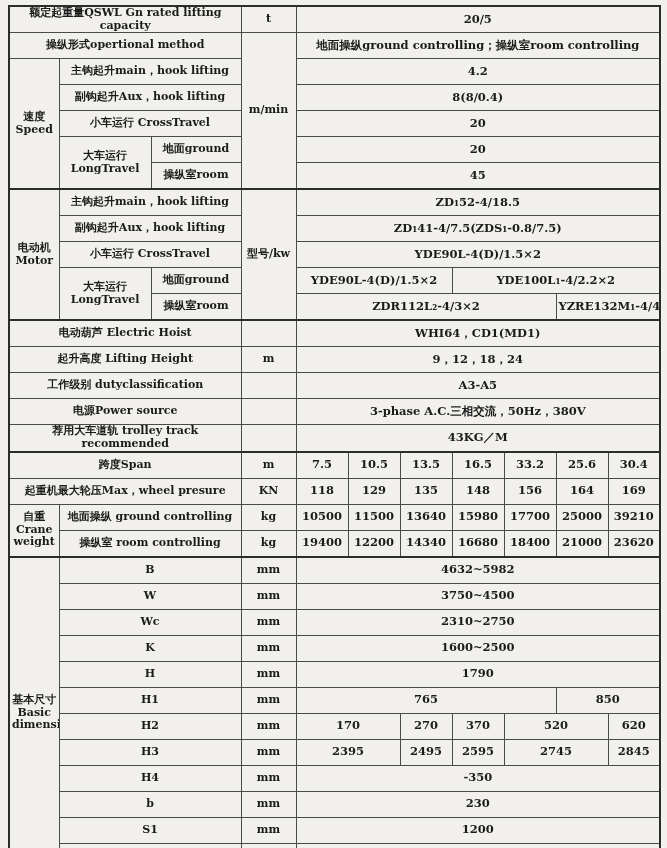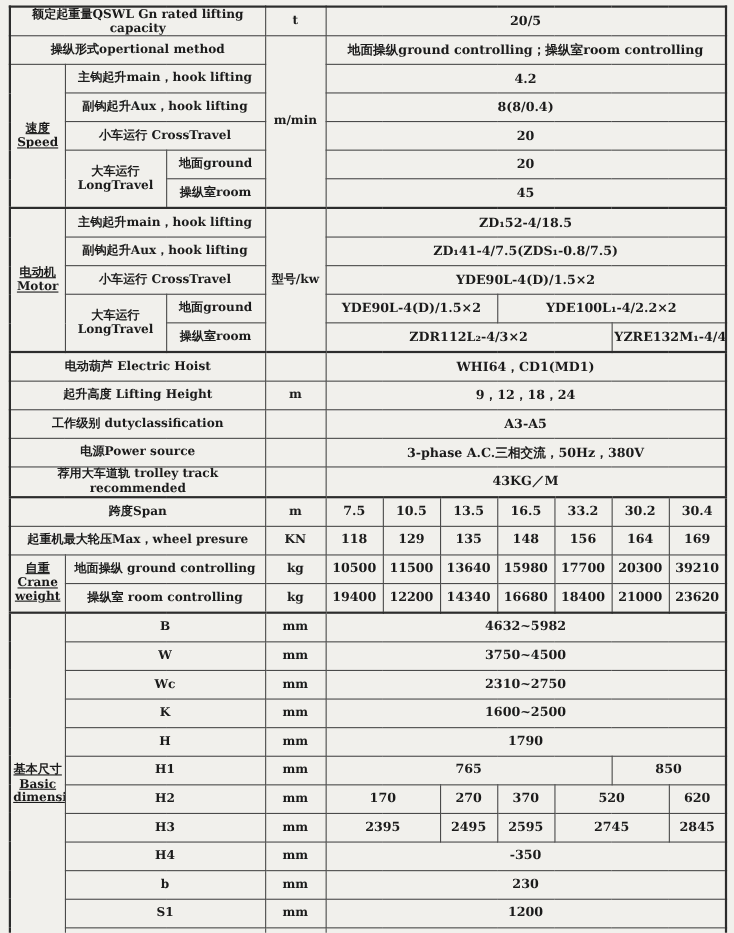--- a/index.html
+++ b/index.html
@@ -30,21 +30,21 @@
     text-align:center;
     vertical-align:middle;
     padding:0 2px;
     font-size:11px;
     line-height:1.15;
     white-space:pre-line;
     overflow:hidden;
     height:25px;
   }
   tr.sect td{border-top:2px solid var(--line-heavy);}
-  td.group{font-size:11px;text-decoration:underline;}
+  td.group{font-size:11px;}
   td.unit{font-size:11px;}
   td.val{font-size:11.5px;}
 </style>
 </head>
 <body>
 
 <table class="spec">
   <colgroup>
     <col style="width:50px">
       <col style="width:92px">
@@ -152,21 +152,21 @@
   </tr>
 
   <tr class="sect">
     <td colspan="3">跨度Span</td>
     <td class="unit">m</td>
     <td class="val">7.5</td>
     <td class="val">10.5</td>
     <td class="val">13.5</td>
     <td class="val">16.5</td>
     <td class="val">33.2</td>
-    <td class="val">30.2</td>
+    <td class="val">25.6</td>
     <td class="val">30.4</td>
   </tr>
   <tr>
     <td colspan="3">起重机最大轮压Max，wheel presure</td>
     <td class="unit">KN</td>
     <td class="val">118</td>
     <td class="val">129</td>
     <td class="val">135</td>
     <td class="val">148</td>
     <td class="val">156</td>
@@ -178,21 +178,21 @@
     <td rowspan="2" class="group">自重
 Crane
 weight</td>
     <td colspan="2">地面操纵 ground controlling</td>
     <td class="unit">kg</td>
     <td class="val">10500</td>
     <td class="val">11500</td>
     <td class="val">13640</td>
     <td class="val">15980</td>
     <td class="val">17700</td>
-    <td class="val">20300</td>
+    <td class="val">25000</td>
     <td class="val">39210</td>
   </tr>
   <tr>
     <td colspan="2">操纵室 room controlling</td>
     <td class="unit">kg</td>
     <td class="val">19400</td>
     <td class="val">12200</td>
     <td class="val">14340</td>
     <td class="val">16680</td>
     <td class="val">18400</td>

